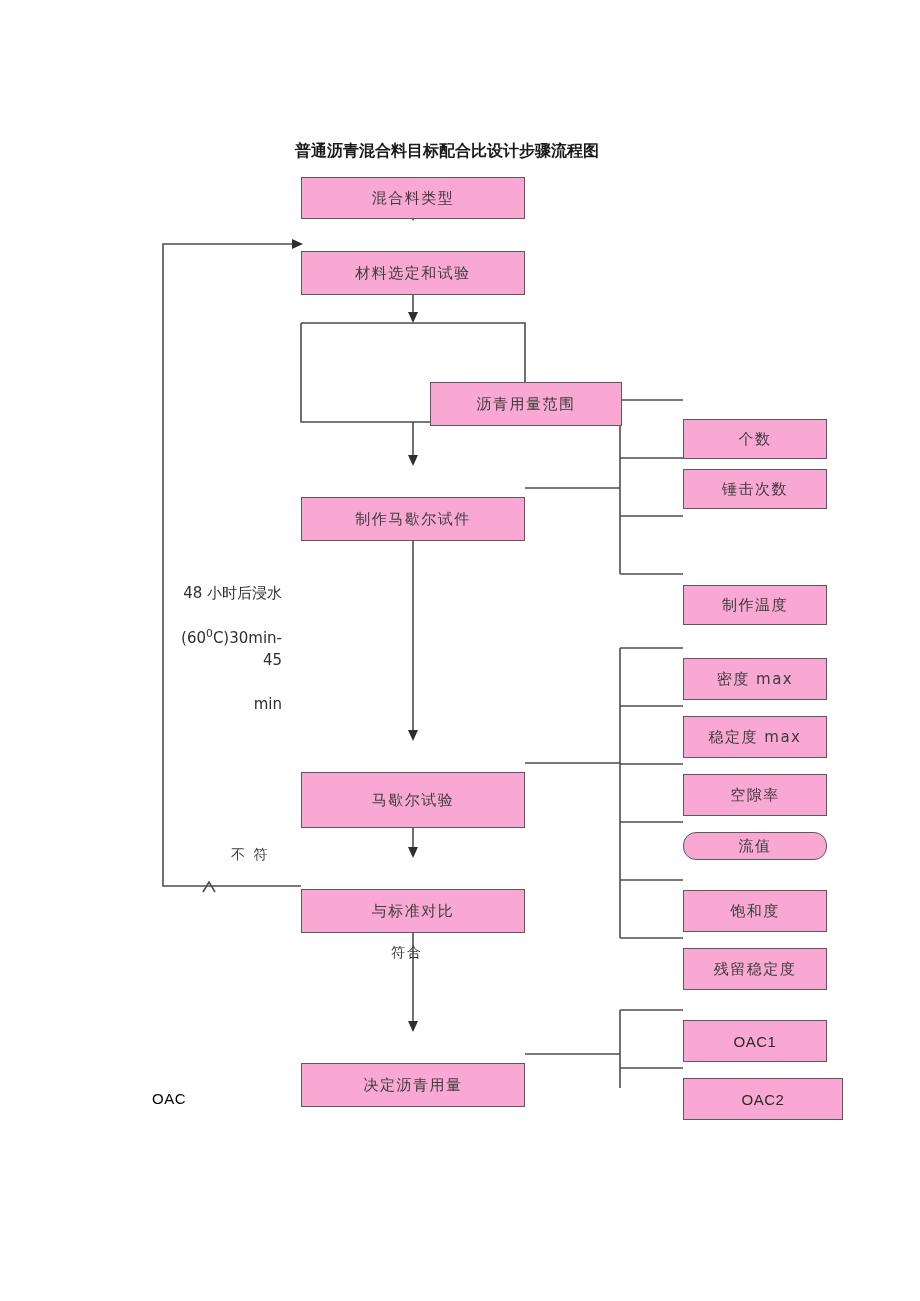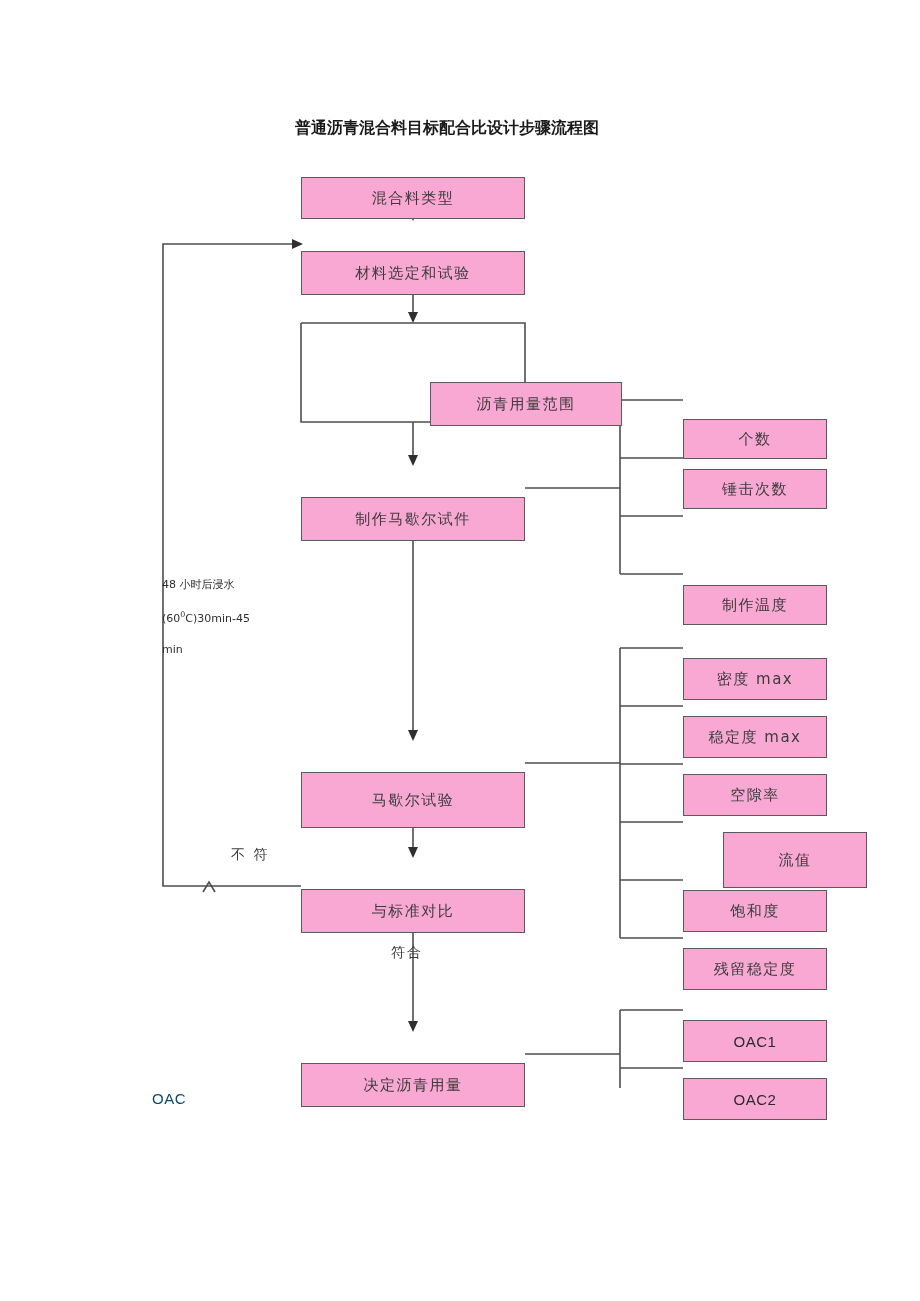--- a/index.html
+++ b/index.html
@@ -40,43 +40,44 @@
     color: #2b2b2b;
   }
   .title {
     position: absolute;
     font-family: "DejaVu Sans", "Liberation Sans", sans-serif;
     font-weight: bold;
     font-size: 16px;
     color: #1a1a1a;
     letter-spacing: 0px;
     white-space: nowrap;
+    margin-top: 23px;
   }
   .edge-label {
     position: absolute;
     font-family: "DejaVu Sans", "Liberation Sans", sans-serif;
     font-size: 14px;
     color: #3c3c3c;
     white-space: nowrap;
     letter-spacing: 2px;
   }
   .annot {
     position: absolute;
     font-family: "DejaVu Sans", "Liberation Sans", sans-serif;
-    font-size: 11px;
+    font-size: 15px;
     color: #2e2e2e;
     line-height: 1.45;
-    text-align: left;
+    text-align: right;
     white-space: pre-line;
   }
   .plain-label {
     position: absolute;
     font-family: "Liberation Sans", "DejaVu Sans", sans-serif;
     font-size: 15px;
-    color: #0c4a6e;
+    color: #000000;
     letter-spacing: 0.5px;
     white-space: nowrap;
   }
   svg.wires {
     position: absolute;
     left: 0;
     top: 0;
     width: 920px;
     height: 1301px;
     pointer-events: none;
@@ -166,26 +167,26 @@
 
   <div class="node cjk" style="left:430px; top:351px; width:192px; height:44px;">沥青用量范围</div>
 
   <div class="node cjk" style="left:683px; top:388px; width:144px; height:40px;">个数</div>
   <div class="node cjk" style="left:683px; top:438px; width:144px; height:40px;">锤击次数</div>
   <div class="node cjk" style="left:683px; top:554px; width:144px; height:40px;">制作温度</div>
 
   <div class="node cjk" style="left:683px; top:627px; width:144px; height:42px;">密度 max</div>
   <div class="node cjk" style="left:683px; top:685px; width:144px; height:42px;">稳定度 max</div>
   <div class="node cjk" style="left:683px; top:743px; width:144px; height:42px;">空隙率</div>
-  <div class="node cjk" style="left:723px; top:801px; width:144px; height:56px;">流值</div>
+  <div class="node cjk" style="left:683px; top:801px; width:144px; height:28px;border-radius:13px;">流值</div>
   <div class="node cjk" style="left:683px; top:859px; width:144px; height:42px;">饱和度</div>
   <div class="node cjk" style="left:683px; top:917px; width:144px; height:42px;">残留稳定度</div>
 
   <div class="node latin" style="left:683px; top:989px; width:144px; height:42px;">OAC1</div>
-  <div class="node latin" style="left:683px; top:1047px; width:144px; height:42px;">OAC2</div>
+  <div class="node latin" style="left:683px; top:1047px; width:160px; height:42px;">OAC2</div>
 
   <div class="edge-label" style="left:231px; top:846px;">不  符</div>
   <div class="edge-label" style="left:391px; top:944px;">符合</div>
 
   <div class="annot" style="left:162px; top:561px; width:120px;">
     <span>48 小时后浸水</span><br>
     <span>(60</span><span class="sup">0</span><span>C)30min-45</span><br>
     <span>min</span>
   </div>
 

